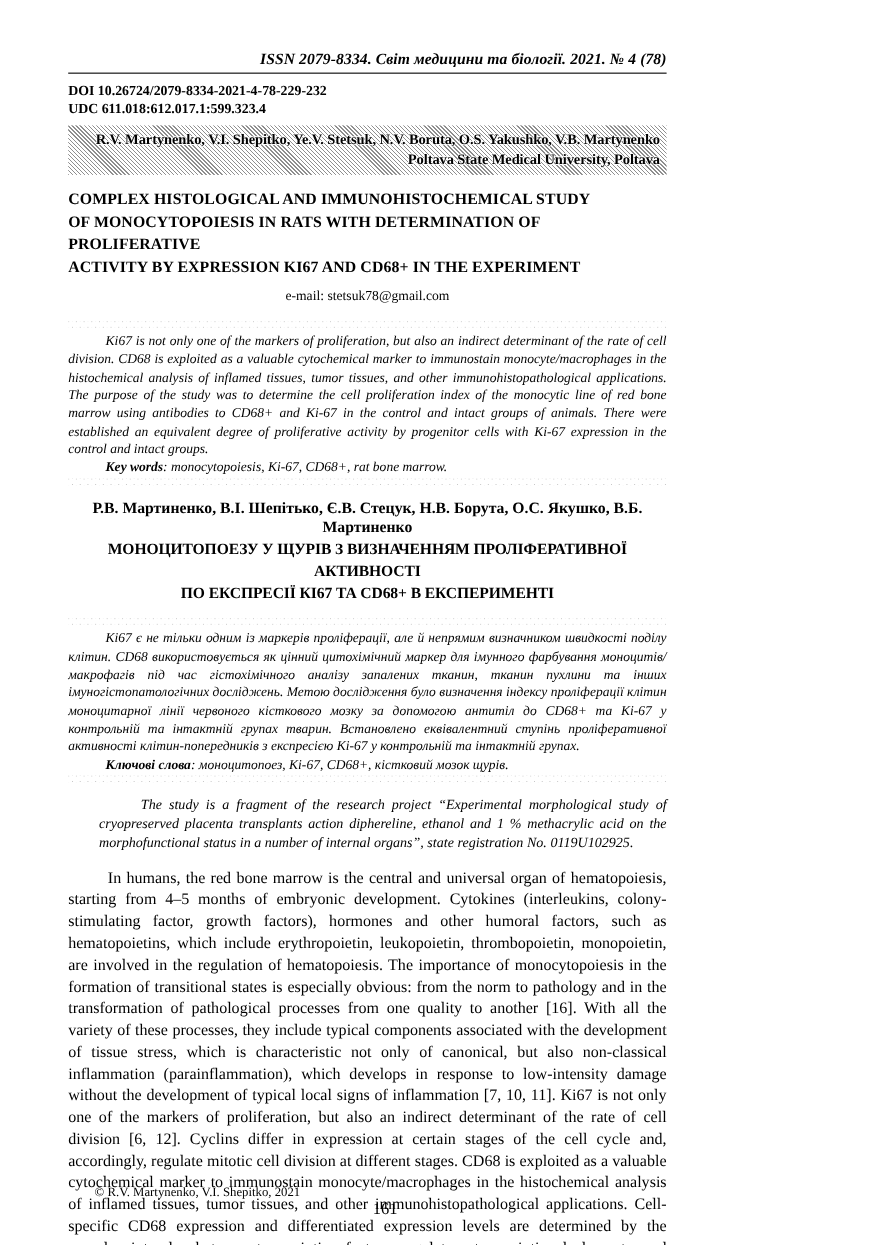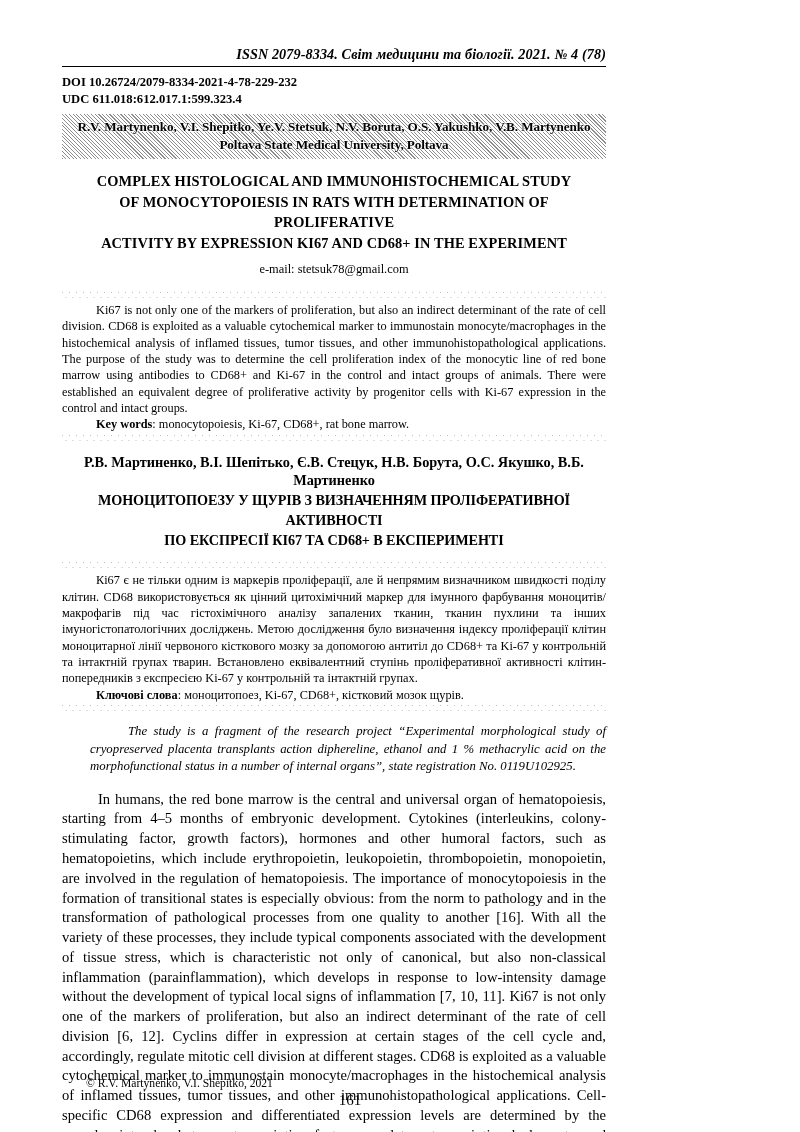--- a/index.html
+++ b/index.html
@@ -47,37 +47,37 @@
     margin-bottom: 7px;
   }
 
   
   .author-band {
     background-color: #ffffff;
     background-image: repeating-linear-gradient(
        45deg,
        #8e8e8e 0px, #8e8e8e 0.8px,
        #ffffff 0.8px, #ffffff 2.6px);
-    text-align: center;
+    text-align: right;
     padding: 4px 6px 5px 6px;
     margin-bottom: 12px;
   }
   .author-band .line {
     font-weight: bold;
     font-size: 13.2px;
     line-height: 1.36;
     letter-spacing: -0.1px;
     text-shadow:
       0.6px 0 0 #fff, -0.6px 0 0 #fff,
       0 0.6px 0 #fff, 0 -0.6px 0 #fff;
   }
 
   
   .title-en {
-    text-align: center;
+    text-align: left;
     font-weight: bold;
     font-size: 14.4px;
     line-height: 1.42;
     letter-spacing: 0.1px;
     margin-bottom: 9px;
   }
 
   .email {
     text-align: center;
     font-size: 12.4px;
@@ -97,21 +97,21 @@
   .zigzag.top { margin-bottom: 4px; }
   .zigzag.bot { margin-top: 2px; margin-bottom: 12px; }
 
   
   .abstract {
     font-size: 12.3px;
     line-height: 1.33;
     text-align: justify;
     text-justify: inter-word;
   }
-  .abstract p { margin: 0; }
+  .abstract p { margin: 0; font-style: italic; }
   .abstract .indent { text-indent: 34px; }
   .abstract .kw { font-weight: bold; }
 
   
   .authors-ua {
     text-align: center;
     font-weight: bold;
     font-size: 14.3px;
     line-height: 1.3;
   }

